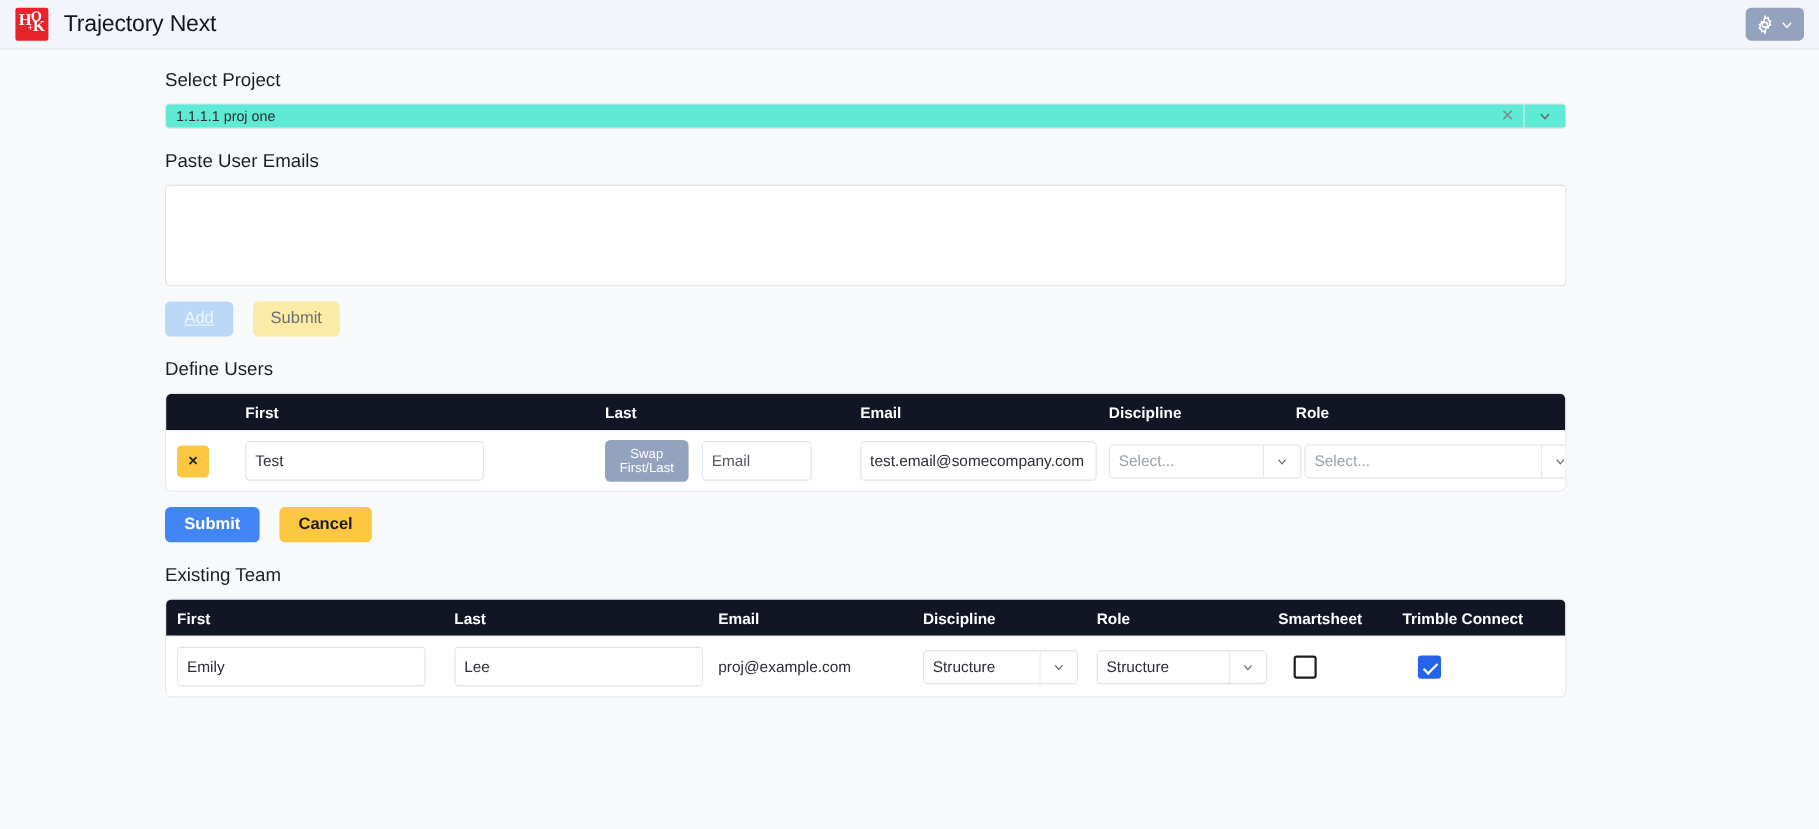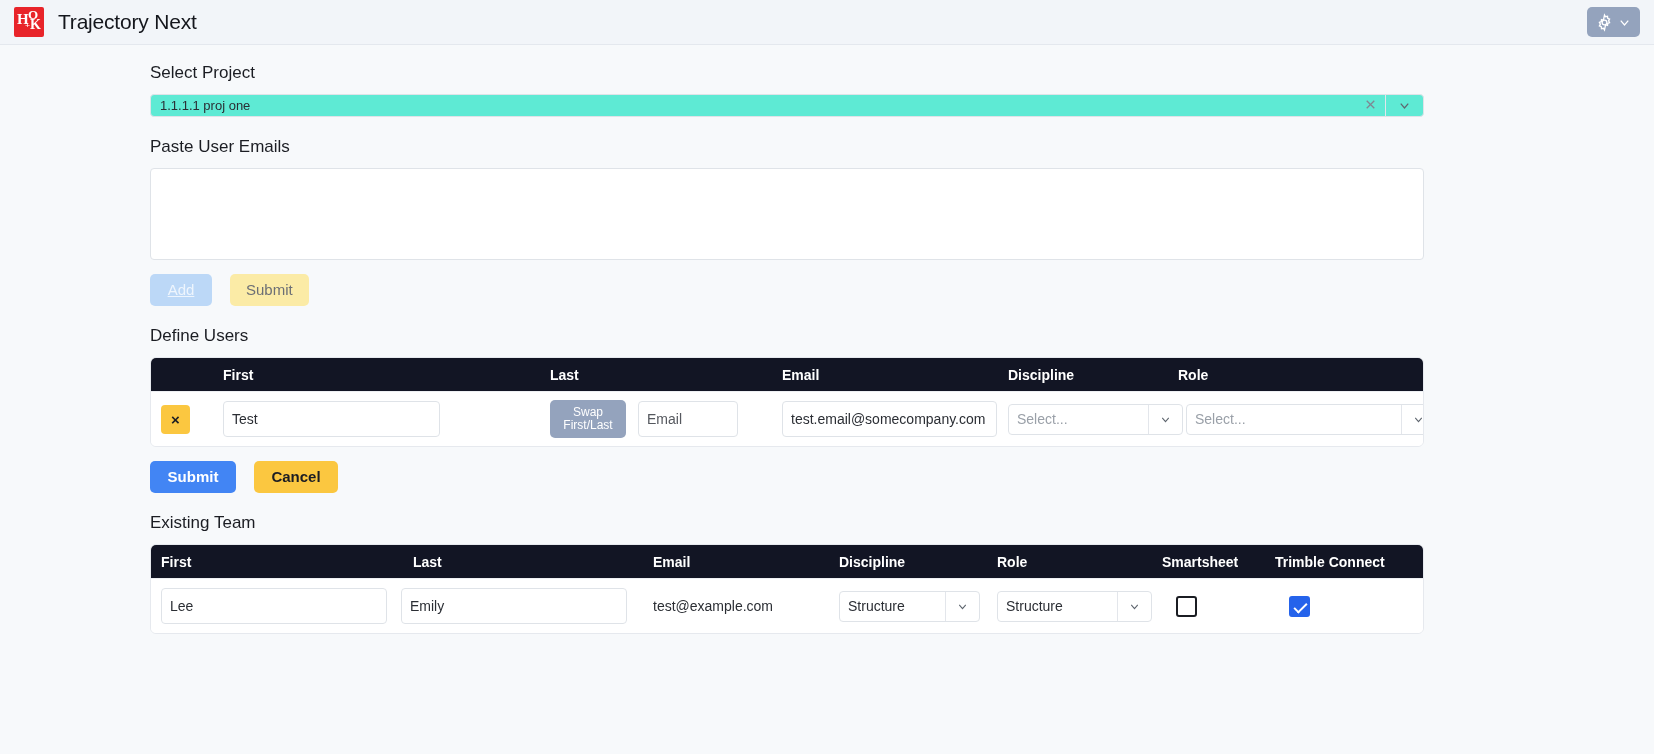--- a/index.html
+++ b/index.html
@@ -360,27 +360,27 @@
       <div class="thead">
         <div class="cell" style="width:252px">First</div>
         <div class="cell" style="width:240px">Last</div>
         <div class="cell" style="width:186px">Email</div>
         <div class="cell" style="width:158px">Discipline</div>
         <div class="cell" style="width:165px">Role</div>
         <div class="cell" style="width:113px">Smartsheet</div>
         <div class="cell" style="width:160px">Trimble Connect</div>
       </div>
       <div class="trow">
+        <div class="cell" style="width:252px">
+          <input class="tin" style="width: 226px;" value="Emily">
+        </div>
         <div class="cell" style="width:240px">
           <input class="tin" style="width: 226px;" value="Lee">
         </div>
-        <div class="cell" style="width:252px">
-          <input class="tin" style="width: 226px;" value="Emily">
-        </div>
-        <div class="cell plain-cell" style="width:186px">test@example.com</div>
+        <div class="cell plain-cell" style="width:186px">proj@example.com</div>
         <div class="cell" style="width:158px">
           <div class="mini-combo" style="width:141px">
             <span class="mv">Structure</span>
             <span class="mdiv"></span>
             <span class="mch">
               <svg width="13" height="13" viewBox="0 0 24 24" fill="none" stroke="#5f666f" stroke-width="2">
                   <polyline points="6 9 12 16 18 9"></polyline>
                 </svg>
             </span>
           </div>

